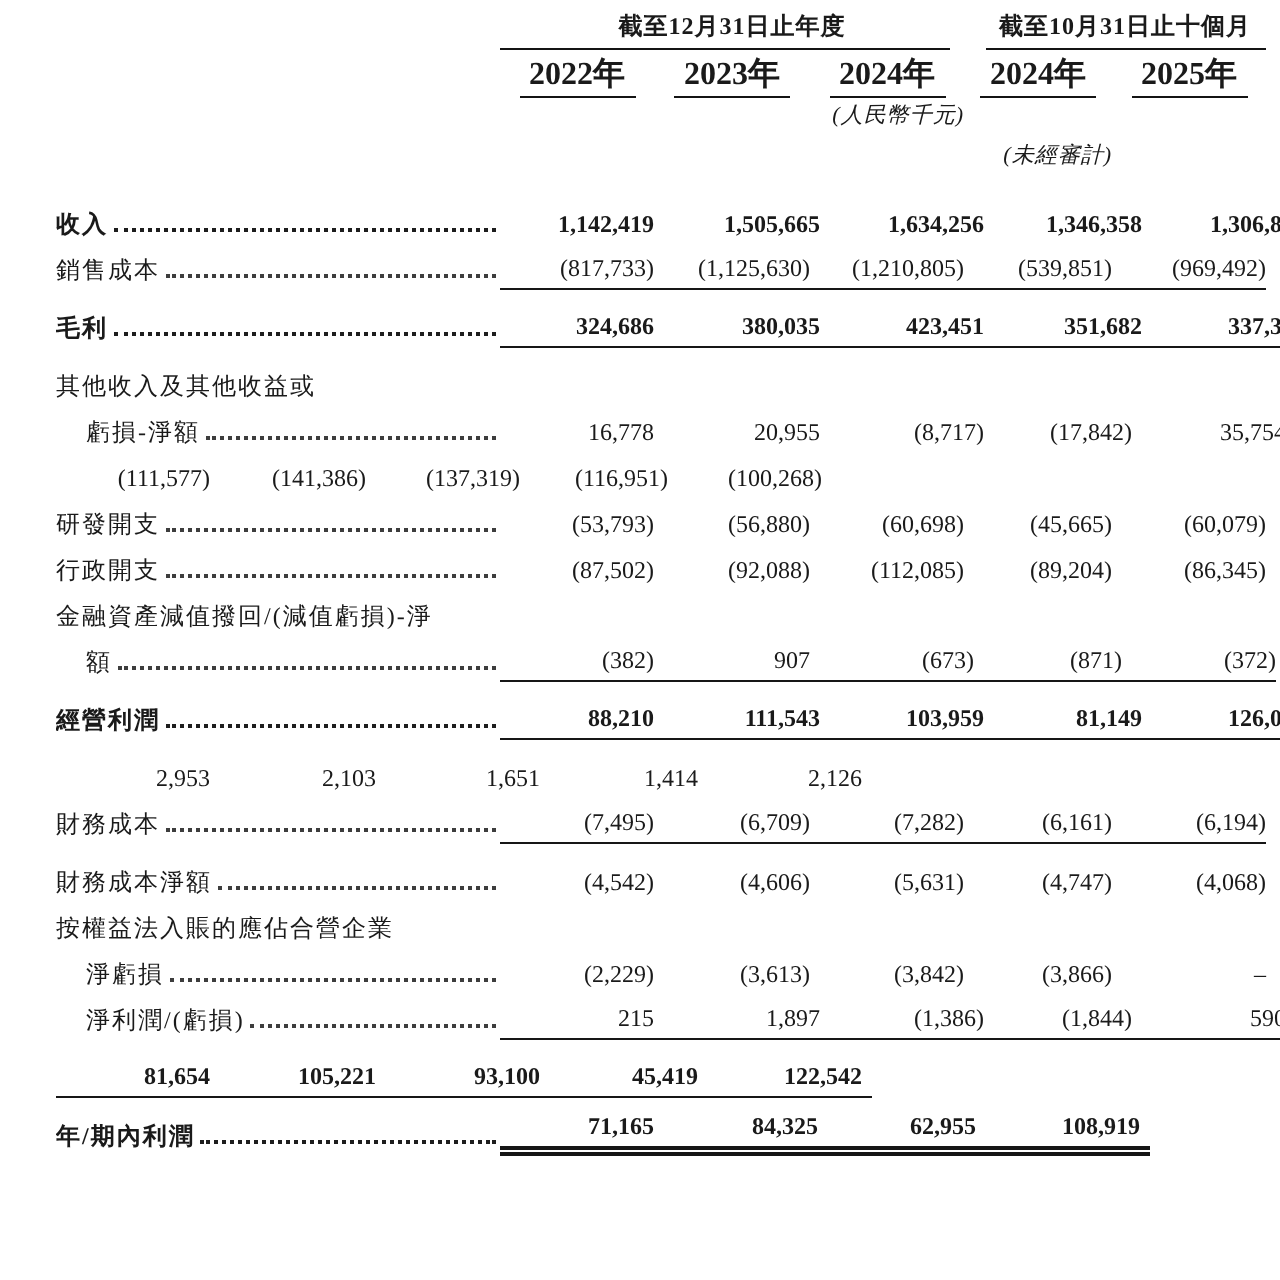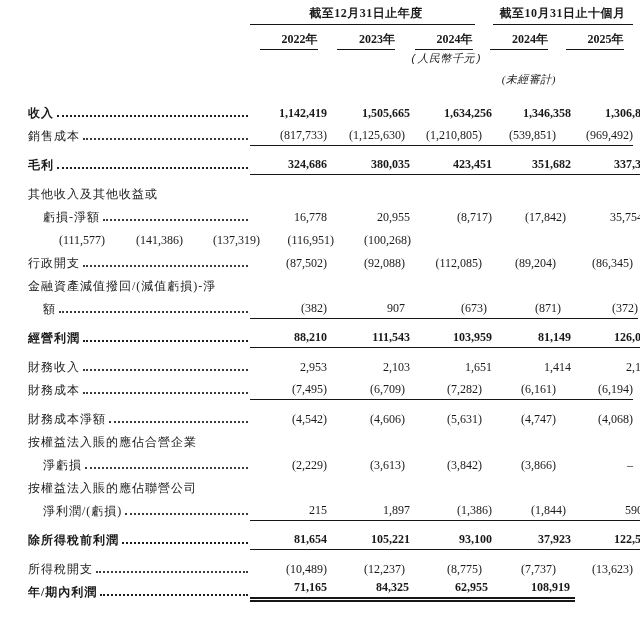--- a/index.html
+++ b/index.html
@@ -33,30 +33,30 @@
     line-height: 15px; white-space: nowrap;
   }
   .g2 .grp-title { padding-left: 10px; }
   .grp-line { height: 0; border-bottom: 1.4px solid #141414; margin-top: 3px; }
   .g1 .grp-line { margin-right: 7px; }
   .g2 .grp-line { margin-left: 11px; }
 
   .years { margin-top: 4px; }
   .ycell { text-align: center; flex: 0 0 auto; }
   .yr {
-    display: inline-block; min-width: 58px; text-align: right;
-    font-size: 12px; font-weight: bold; line-height: 14px;
+    display: inline-block; min-width: 58px; text-align: center;
+    font-size: 16px; font-weight: bold; line-height: 14px;
     padding-bottom: 3px; border-bottom: 1.5px solid #141414;
   }
   .note {
     font-size: 11px; font-style: italic; line-height: 14px;
     letter-spacing: 0.5px; white-space: nowrap;
   }
   .note-row1 { margin-top: 2px; }
-  .note-row1 .note { text-align: right; padding-right: 2px; font-family: Liberation Mono, monospace; }
+  .note-row1 .note { text-align: right; padding-right: 2px; }
   .note-row2 { margin-top: 6px; }
   .note-row2 .note { text-align: right; }
   .sp-n1 { width: 377px; flex: 0 0 auto; }
   .sp-n2 { width: 454px; flex: 0 0 auto; }
 
   
   .tbody { margin-top: 14px; }
   .row {
     display: flex; align-items: flex-end;
     height: 23px;
@@ -190,20 +190,31 @@
       </div>
       <div class="row">
         <div class="val c0">(111,577)</div>
         <div class="val c1">(141,386)</div>
         <div class="val c2">(137,319)</div>
         <div class="val c3">(116,951)</div>
         <div class="val c4">(100,268)</div>
       </div>
       <div class="row">
         <div class="lbl">
+          <span class="lbl-t">研發開支</span>
+          <span class="leader"></span>
+        </div>
+        <div class="val c0">(53,793)</div>
+        <div class="val c1">(56,880)</div>
+        <div class="val c2">(60,698)</div>
+        <div class="val c3">(45,665)</div>
+        <div class="val c4">(60,079)</div>
+      </div>
+      <div class="row">
+        <div class="lbl">
           <span class="lbl-t">行政開支</span>
           <span class="leader"></span>
         </div>
         <div class="val c0">(87,502)</div>
         <div class="val c1">(92,088)</div>
         <div class="val c2">(112,085)</div>
         <div class="val c3">(89,204)</div>
         <div class="val c4">(86,345)</div>
       </div>
       <div class="row">
@@ -227,24 +238,20 @@
           <span class="lbl-t">經營利潤</span>
           <span class="leader"></span>
         </div>
         <div class="val c0 pad">88,210</div>
         <div class="val c1 pad">111,543</div>
         <div class="val c2 pad">103,959</div>
         <div class="val c3 pad">81,149</div>
         <div class="val c4 pad">126,020</div>
       </div>
       <div class="row">
-        <div class="lbl">
-          <span class="lbl-t">財務收入</span>
-          <span class="leader"></span>
-        </div>
         <div class="val c0 pad">2,953</div>
         <div class="val c1 pad">2,103</div>
         <div class="val c2 pad">1,651</div>
         <div class="val c3 pad">1,414</div>
         <div class="val c4 pad">2,126</div>
       </div>
       <div class="row u1 gap">
         <div class="lbl">
           <span class="lbl-t">財務成本</span>
           <span class="leader"></span>
@@ -275,57 +282,37 @@
         <div class="lbl ind">
           <span class="lbl-t">淨虧損</span>
           <span class="leader"></span>
         </div>
         <div class="val c0">(2,229)</div>
         <div class="val c1">(3,613)</div>
         <div class="val c2">(3,842)</div>
         <div class="val c3">(3,866)</div>
         <div class="val c4 pad">–</div>
       </div>
-      <div class="row">
-        <div class="lbl only">
-          <span class="lbl-t">按權益法入賬的應佔聯營公司</span>
-        </div>
-      </div>
       <div class="row u1 gap">
         <div class="lbl ind">
           <span class="lbl-t">淨利潤/(虧損)</span>
           <span class="leader"></span>
         </div>
         <div class="val c0 pad">215</div>
         <div class="val c1 pad">1,897</div>
         <div class="val c2">(1,386)</div>
         <div class="val c3">(1,844)</div>
         <div class="val c4 pad">590</div>
       </div>
       <div class="row bold u1 gap">
-        <div class="lbl">
-          <span class="lbl-t">除所得稅前利潤</span>
-          <span class="leader"></span>
-        </div>
         <div class="val c0 pad">81,654</div>
         <div class="val c1 pad">105,221</div>
         <div class="val c2 pad">93,100</div>
-        <div class="val c3 pad">37,923</div>
+        <div class="val c3 pad">45,419</div>
         <div class="val c4 pad">122,542</div>
-      </div>
-      <div class="row">
-        <div class="lbl">
-          <span class="lbl-t">所得稅開支</span>
-          <span class="leader"></span>
-        </div>
-        <div class="val c0">(10,489)</div>
-        <div class="val c1">(12,237)</div>
-        <div class="val c2">(8,775)</div>
-        <div class="val c3">(7,737)</div>
-        <div class="val c4">(13,623)</div>
       </div>
       <div class="row bold u2">
         <div class="lbl">
           <span class="lbl-t">年/期內利潤</span>
           <span class="leader"></span>
         </div>
         <div class="val c0 pad">71,165</div>
         <div class="val c2 pad">84,325</div>
         <div class="val c3 pad">62,955</div>
         <div class="val c4 pad">108,919</div>

